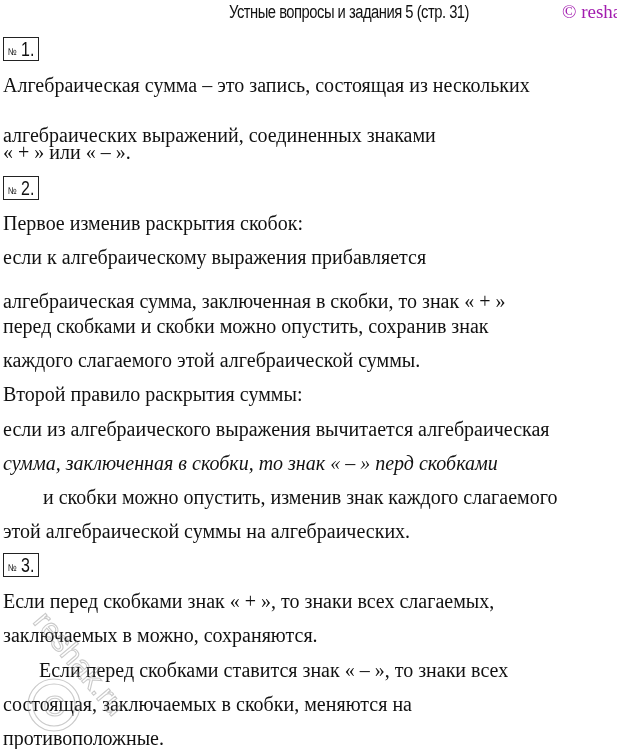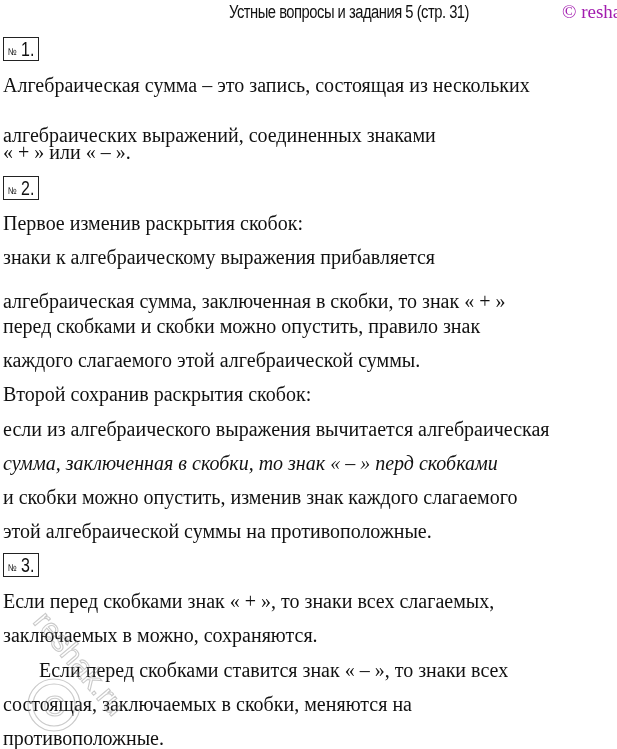--- a/index.html
+++ b/index.html
@@ -102,29 +102,29 @@
 </div>
 <div class="line" style="top:72px;">Алгебраическая сумма – это запись, состоящая из нескольких</div>
 <div class="line" style="top:122px;">алгебраических выражений, соединенных знаками</div>
 <div class="line" style="top:139px;">« + » или « – ».</div>
 
 <div class="num-box" style="top:176px;">
   <span class="sign">№</span>
   <span class="num">2.</span>
 </div>
 <div class="line" style="top:210px;">Первое изменив раскрытия скобок:</div>
-<div class="line" style="top:244px;">знаки к алгебраическому выражения прибавляется</div>
+<div class="line" style="top:244px;">если к алгебраическому выражения прибавляется</div>
 <div class="line" style="top:288px;">алгебраическая сумма, заключенная в скобки, то знак « + »</div>
-<div class="line" style="top:313px;">перед скобками и скобки можно опустить, правило знак</div>
+<div class="line" style="top:313px;">перед скобками и скобки можно опустить, сохранив знак</div>
 <div class="line" style="top:347px;">каждого слагаемого этой алгебраической суммы.</div>
-<div class="line" style="top:381px;">Второй сохранив раскрытия скобок:</div>
+<div class="line" style="top:381px;">Второй правило раскрытия суммы:</div>
 <div class="line" style="top:416px;">если из алгебраического выражения вычитается алгебраическая</div>
 <div class="line" style="top:450px;font-style:italic;">сумма, заключенная в скобки, то знак « – » перд скобками</div>
-<div class="line" style="top:484px;">и скобки можно опустить, изменив знак каждого слагаемого</div>
-<div class="line" style="top:518px;">этой алгебраической суммы на противоположные.</div>
+<div class="line" style="top:484px;margin-left:40px;">и скобки можно опустить, изменив знак каждого слагаемого</div>
+<div class="line" style="top:518px;">этой алгебраической суммы на алгебраических.</div>
 
 <div class="num-box" style="top:553px;">
   <span class="sign">№</span>
   <span class="num">3.</span>
 </div>
 <div class="line" style="top:588px;">Если перед скобками знак « + », то знаки всех слагаемых,</div>
 <div class="line" style="top:622px;">заключаемых в можно, сохраняются.</div>
 <div class="line" style="top:657px;margin-left:36px;">Если перед скобками ставится знак « – », то знаки всех</div>
 <div class="line" style="top:691px;">состоящая, заключаемых в скобки, меняются на</div>
 <div class="line" style="top:725px;">противоположные.</div>

